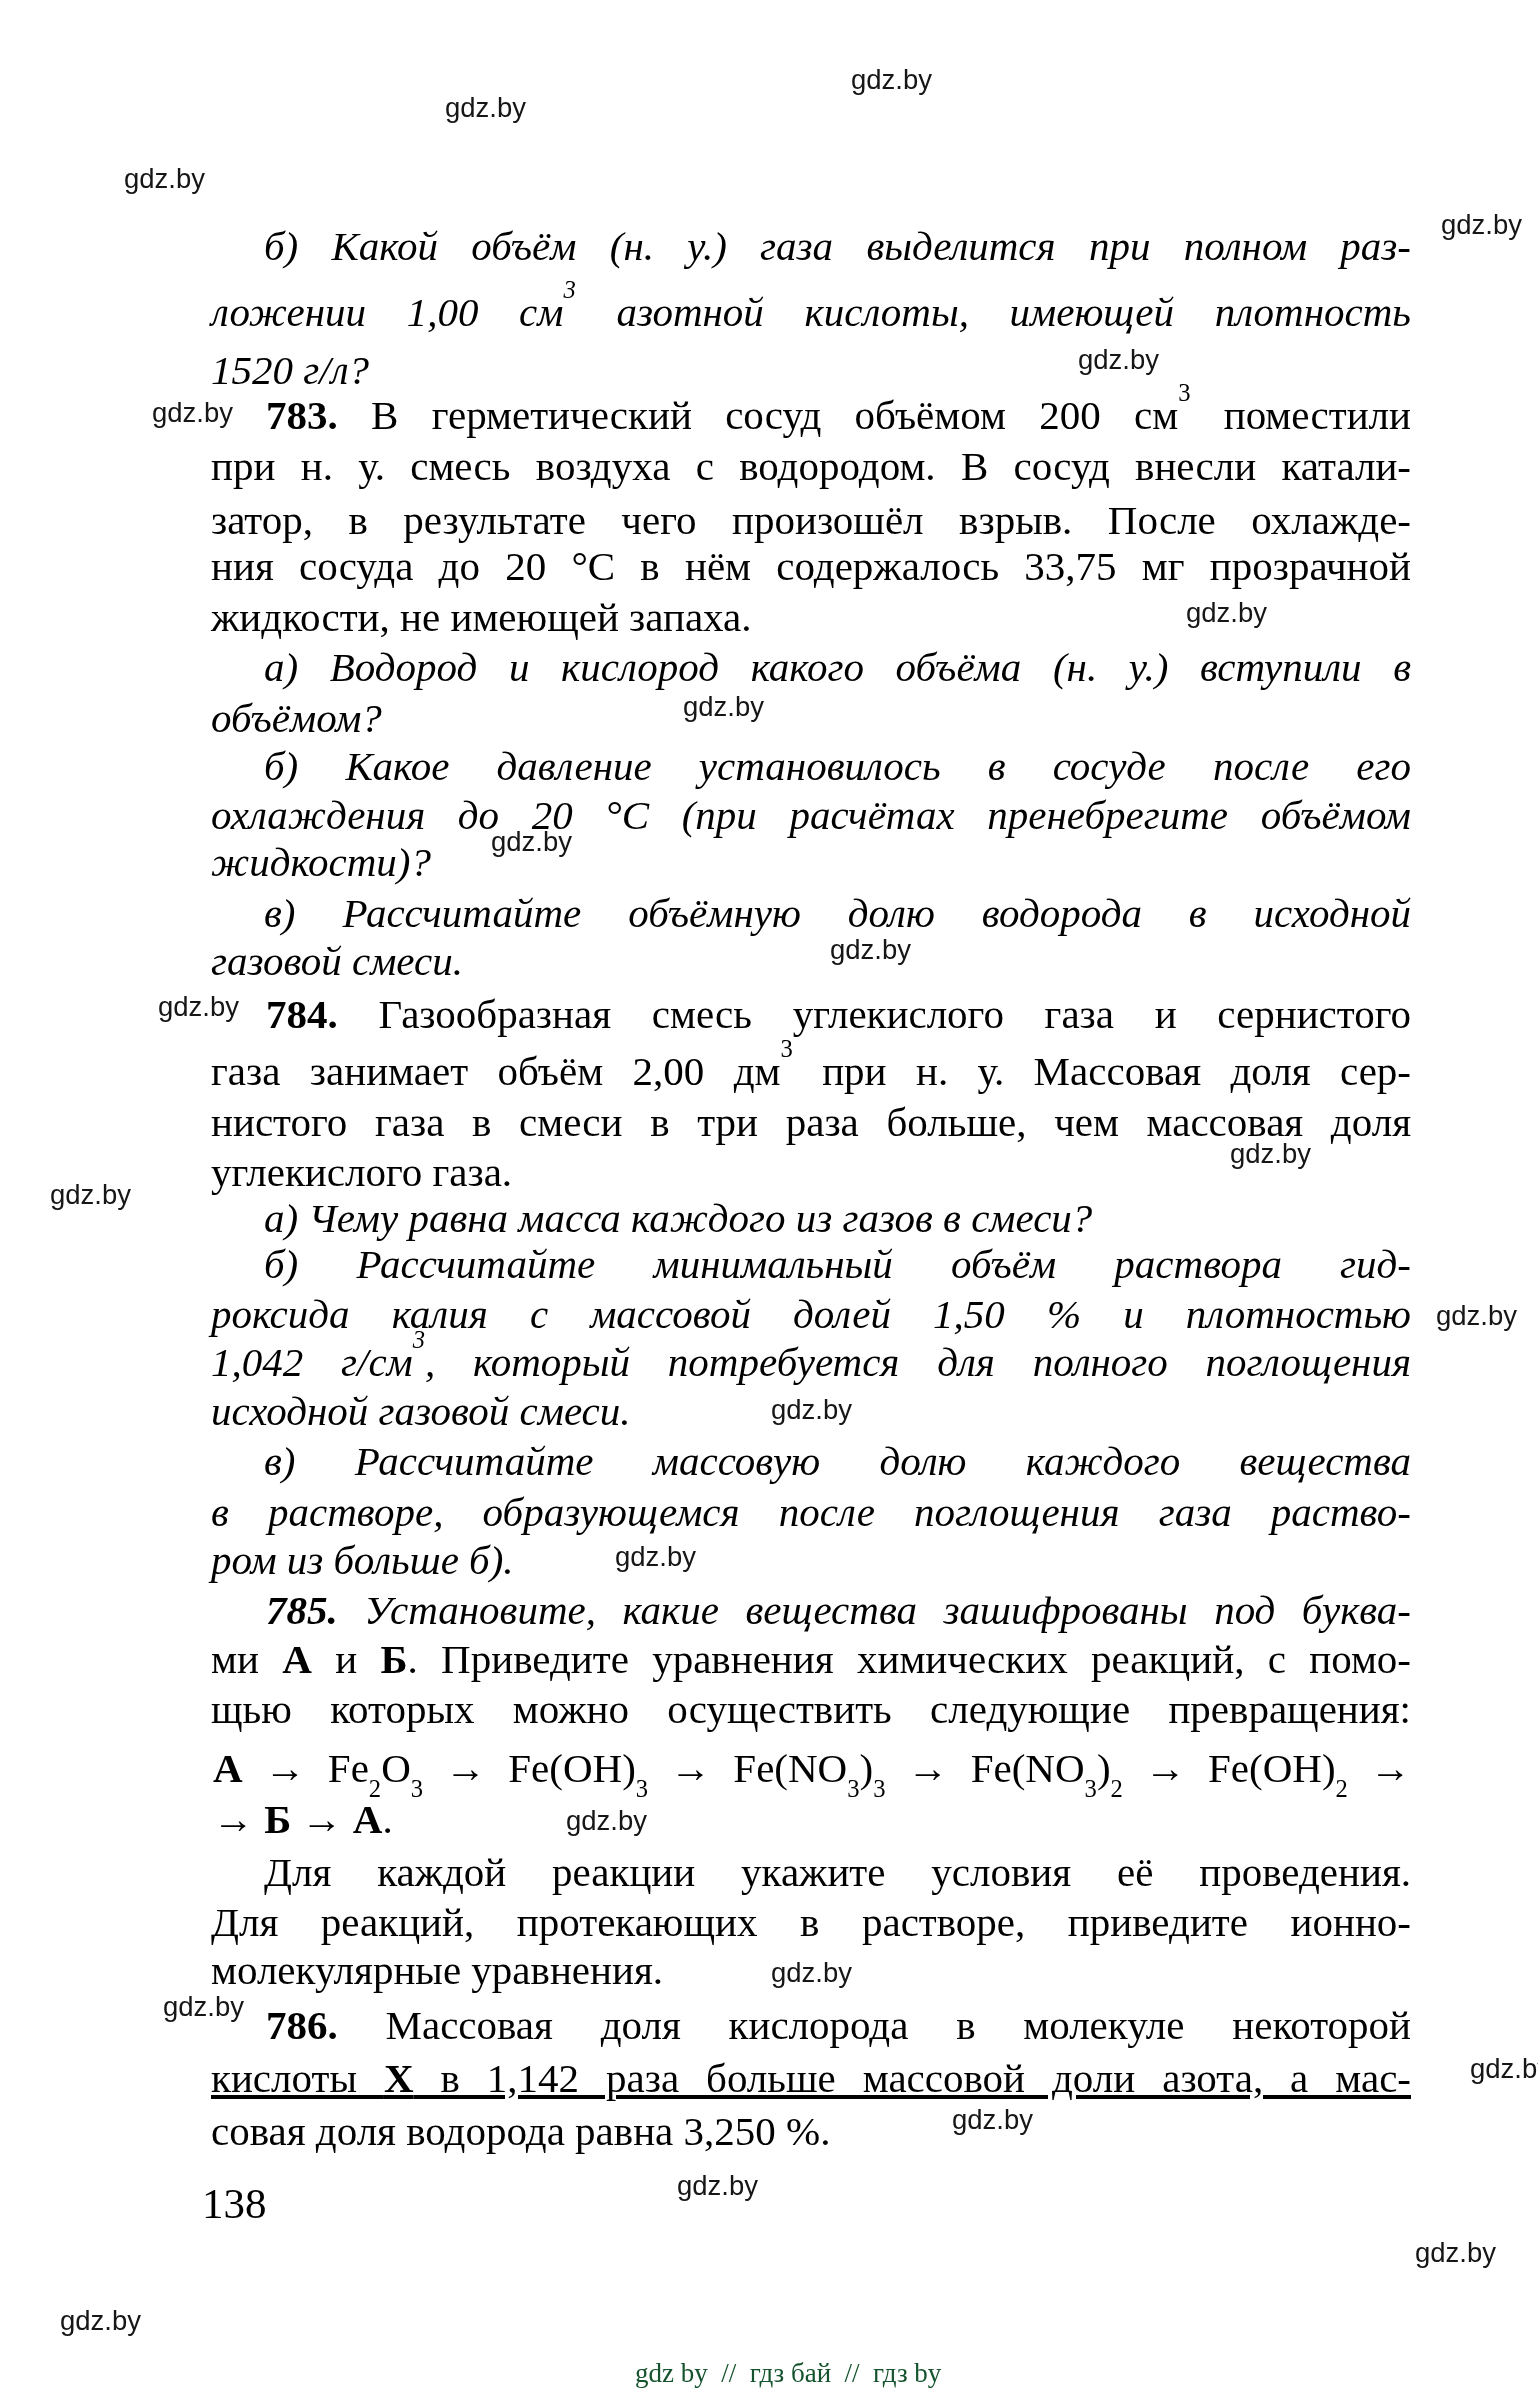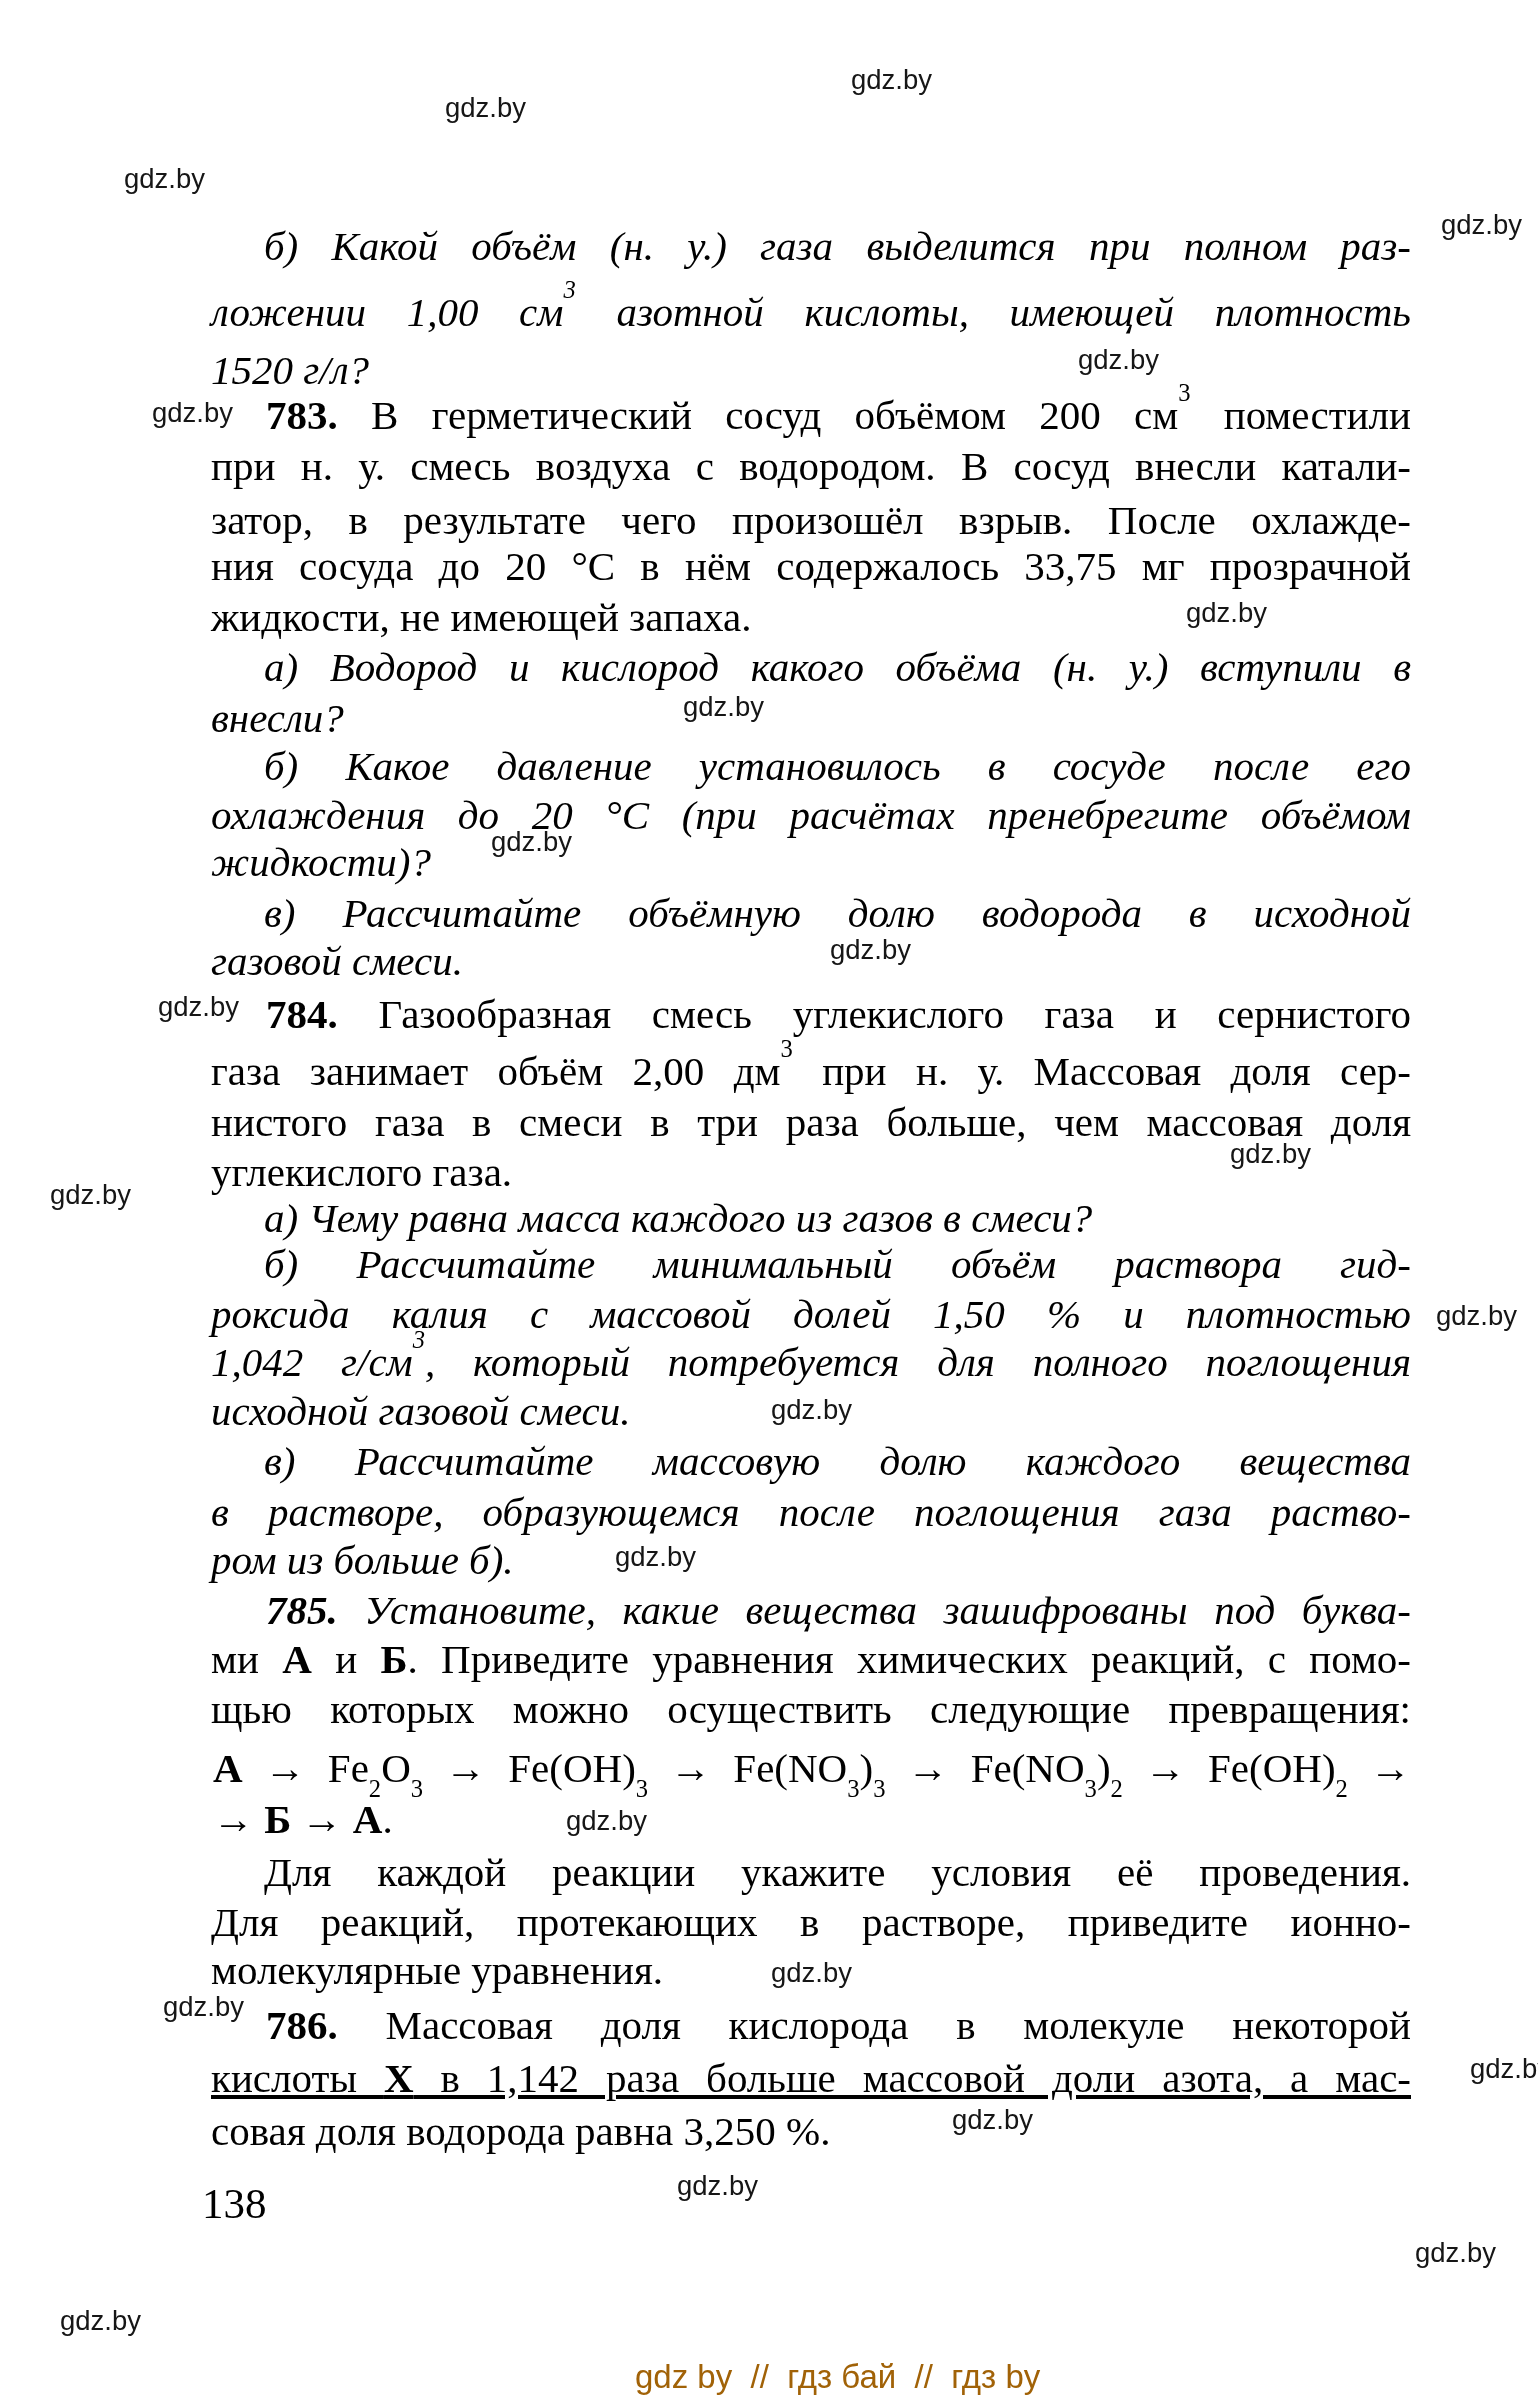--- a/index.html
+++ b/index.html
@@ -10,38 +10,38 @@
   .wm{position:absolute;font-family:"Liberation Sans",sans-serif;font-size:27.5px;color:#161616;white-space:nowrap}
   .tl{position:absolute;font-size:41px;line-height:1.15;white-space:nowrap}
   .tl.j{white-space:normal;text-align:justify;text-align-last:justify}
   .tl.i{font-style:italic}
   .tl b{font-weight:bold}
   .tl sup{font-size:60%;position:relative;top:-0.55em;line-height:0}
   .tl sub{font-size:60%;position:relative;top:0.22em;line-height:0}
   .pnum{position:absolute;left:202px;top:2179px;font-size:43px}
   .copy{position:absolute;left:351px;top:2223px;font-family:"Liberation Sans",sans-serif;
         font-size:48px;letter-spacing:-1.8px;color:#f3b7c7;white-space:nowrap}
-  .links{position:absolute;left:635px;top:2358px;font-family:Liberation Sans, sans-serif;
-         font-size:33px;color:#a16207;white-space:pre}
+  .links{position:absolute;left:635px;top:2358px;font-family:Liberation Serif, serif;
+         font-size:27px;color:#14532d;white-space:pre}
 </style>
 </head>
 <body>
 
 <div class="page">
   <div id="text-layer">
       <div class="tl i j" style="left: 264px; top: 223px; width: 1147px;">б) Какой объём (н. у.) газа выделится при полном раз-</div>
       <div class="tl i j" style="left: 211px; top: 289px; width: 1200px;">ложении 1,00 см<sup>3</sup> азотной кислоты, имеющей плотность</div>
       <div class="tl i" style="left: 211px; top: 347px;">1520 г/л?</div>
       <div class="tl j" style="left: 266px; top: 392px; width: 1145px;"><b>783.</b> В герметический сосуд объёмом 200 см<sup>3</sup> поместили</div>
       <div class="tl j" style="left: 211px; top: 443px; width: 1200px;">при н. у. смесь воздуха с водородом. В сосуд внесли катали-</div>
       <div class="tl j" style="left: 211px; top: 473px; width: 1200px; margin-top: 24px;">затор, в результате чего произошёл взрыв. После охлажде-</div>
       <div class="tl j" style="left: 211px; top: 543px; width: 1200px;">ния сосуда до 20 °С в нём содержалось 33,75 мг прозрачной</div>
       <div class="tl" style="left: 211px; top: 594px;">жидкости, не имеющей запаха.</div>
       <div class="tl i j" style="left: 264px; top: 644px; width: 1147px;">а) Водород и кислород какого объёма (н. у.) вступили в</div>
-      <div class="tl i" style="left: 211px; top: 695px;">внесли?</div>
+      <div class="tl i" style="left: 211px; top: 695px;">объёмом?</div>
       <div class="tl i j" style="left: 264px; top: 743px; width: 1147px;">б) Какое давление установилось в сосуде после его</div>
       <div class="tl i j" style="left: 211px; top: 792px; width: 1200px;">охлаждения до 20 °С (при расчётах пренебрегите объёмом</div>
       <div class="tl i" style="left: 211px; top: 839px;">жидкости)?</div>
       <div class="tl i j" style="left: 264px; top: 890px; width: 1147px;">в) Рассчитайте объёмную долю водорода в исходной</div>
       <div class="tl i" style="left: 211px; top: 938px;">газовой смеси.</div>
       <div class="tl j" style="left: 266px; top: 991px; width: 1145px;"><b>784.</b> Газообразная смесь углекислого газа и сернистого</div>
       <div class="tl j" style="left: 211px; top: 1048px; width: 1200px;">газа занимает объём 2,00 дм<sup>3</sup> при н. у. Массовая доля сер-</div>
       <div class="tl j" style="left: 211px; top: 1099px; width: 1200px;">нистого газа в смеси в три раза больше, чем массовая доля</div>
       <div class="tl" style="left: 211px; top: 1149px;">углекислого газа.</div>
       <div class="tl i" style="left: 264px; top: 1195px;">а) Чему равна масса каждого из газов в смеси?</div>

